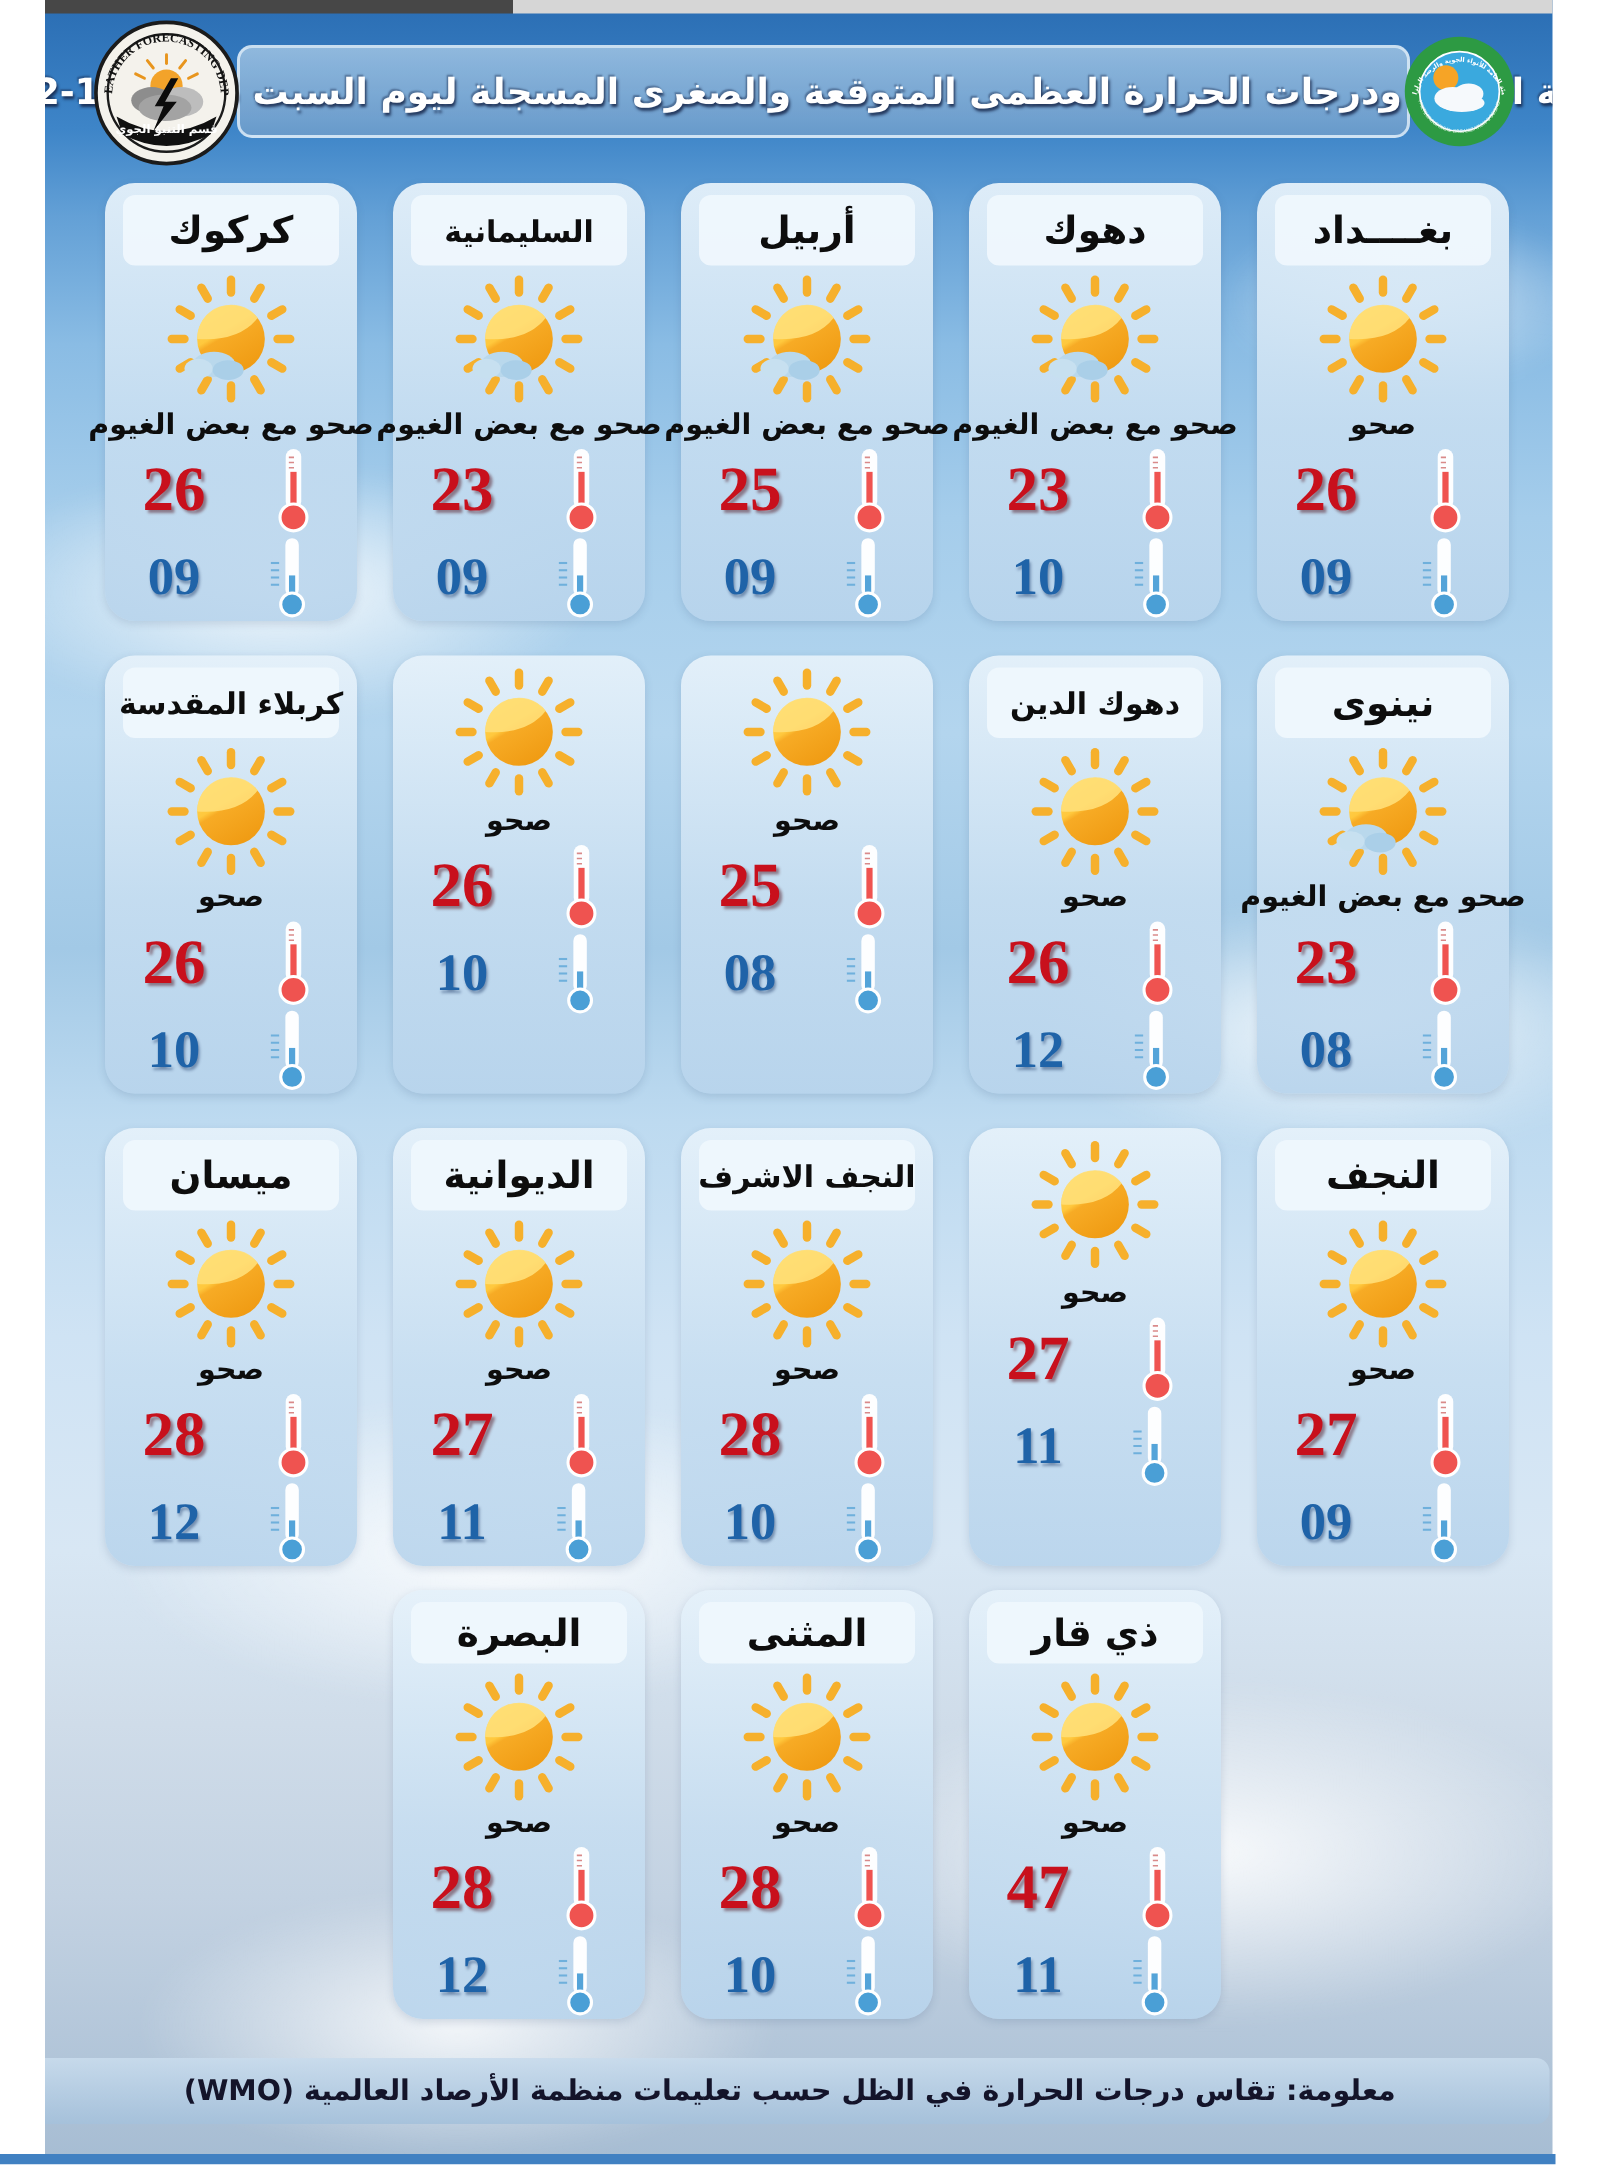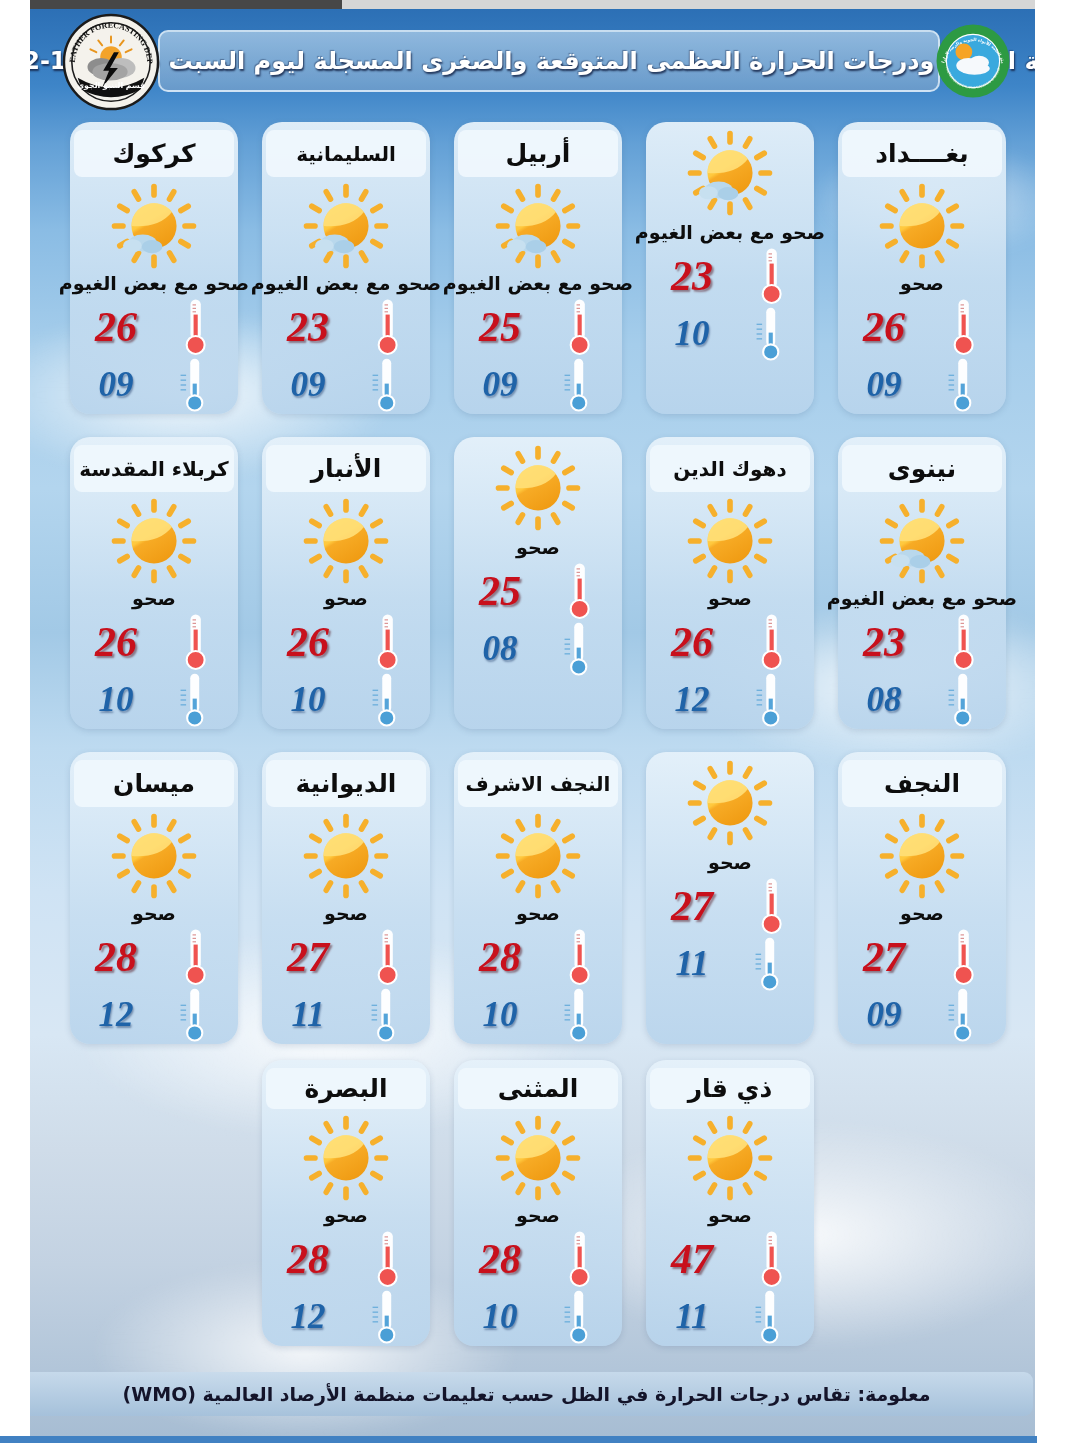--- a/index.html
+++ b/index.html
@@ -48,32 +48,32 @@
   .row-2{left:40px;top:752px;}
   .row-3{left:232px;top:1060px;}
   .card{
     width:168px;height:292px;border-radius:20px;box-sizing:border-box;
     background:linear-gradient(180deg, rgba(229,241,250,.95) 0%, rgba(199,222,241,.9) 55%, rgba(184,212,236,.9) 100%);
     box-shadow:0 2px 6px rgba(60,90,130,.18);
     display:flex;flex-direction:column;align-items:center;
   }
   .row-3 .card{height:286px;align-items:center;}
   .chip{
-    margin:8px 10px 0;width:160px;height:50px;border-radius:8px;
+    margin:8px 10px 0;width:144px;height:50px;border-radius:8px;
     background:rgba(238,247,253,.96);
     display:flex;align-items:center;justify-content:center;
     direction:rtl;font-weight:bold;font-size:25px;color:#0d0d0d;white-space:nowrap;
   }
   .chip.long{font-size:20px;}
   .iconwrap{height:98px;display:flex;align-items:center;justify-content:center;margin-top:2px;}
   .iconwrap svg{width:94px;height:94px;}
   .icon.sun-only .cloudpart{display:none;}
   .desc{direction:rtl;font-weight:bold;font-size:19px;color:#0d0d0d;white-space:nowrap;line-height:1.1;}
   .temps{width:100%;display:flex;flex-direction:column;align-items:center;margin-top:4px;}
-  .trow{width:100%;height:58px;display:flex;align-items:center;justify-content:center;gap:42px;font-style:italic;}
+  .trow{width:100%;height:58px;display:flex;align-items:center;justify-content:center;gap:42px;}
   .tnum{font-family:"Liberation Serif","DejaVu Serif",serif;font-weight:bold;}
   .tmax{font-size:42px;color:#c8101c;text-shadow:2px 2px 2px rgba(70,0,10,.45);}
   .tmin{font-size:35px;color:#1f63a8;text-shadow:1px 2px 2px rgba(0,30,80,.4);}
   .thermo svg{width:34px;height:58px;display:block;}
 
   
   .footer{
     position:absolute;left:-10px;top:1372px;width:1013px;height:44px;border-radius:9px;
     background:linear-gradient(180deg, rgba(200,219,236,.92), rgba(165,193,219,.92));
     display:flex;align-items:center;justify-content:center;z-index:4;
@@ -348,20 +348,21 @@
                 </g>
             <rect x="18" y="4" width="13" height="56" rx="6.5" fill="#ffffff" opacity="0.96"></rect>
             <rect x="21.5" y="40" width="6" height="20" fill="#54a4d9"></rect>
             <circle cx="24.5" cy="68" r="11" fill="#4a9fd6" stroke="#ffffff" stroke-width="3"></circle>
           </svg>
         </span>
       </div>
     </div>
   </div>
       <div class="card">
+    <div class="chip">دهوك</div>
     <div class="iconwrap icon">
       <svg viewBox="0 0 100 100">
         <defs>
           <linearGradient id="sg" x1="0" y1="0" x2="0.6" y2="1">
             <stop offset="0" stop-color="#ffd95e"></stop>
             <stop offset="0.45" stop-color="#ffc83d"></stop>
             <stop offset="0.52" stop-color="#f7ab25"></stop>
             <stop offset="1" stop-color="#f09c14"></stop>
           </linearGradient>
         </defs>
@@ -559,21 +560,20 @@
                 </g>
             <rect x="18" y="4" width="13" height="56" rx="6.5" fill="#ffffff" opacity="0.96"></rect>
             <rect x="21.5" y="40" width="6" height="20" fill="#54a4d9"></rect>
             <circle cx="24.5" cy="68" r="11" fill="#4a9fd6" stroke="#ffffff" stroke-width="3"></circle>
           </svg>
         </span>
       </div>
     </div>
   </div>
       <div class="card">
-    <div class="chip">الأنبار</div>
     <div class="iconwrap icon sun-only">
       <svg viewBox="0 0 100 100">
         <defs>
           <linearGradient id="sg" x1="0" y1="0" x2="0.6" y2="1">
             <stop offset="0" stop-color="#ffd95e"></stop>
             <stop offset="0.45" stop-color="#ffc83d"></stop>
             <stop offset="0.52" stop-color="#f7ab25"></stop>
             <stop offset="1" stop-color="#f09c14"></stop>
           </linearGradient>
         </defs>

